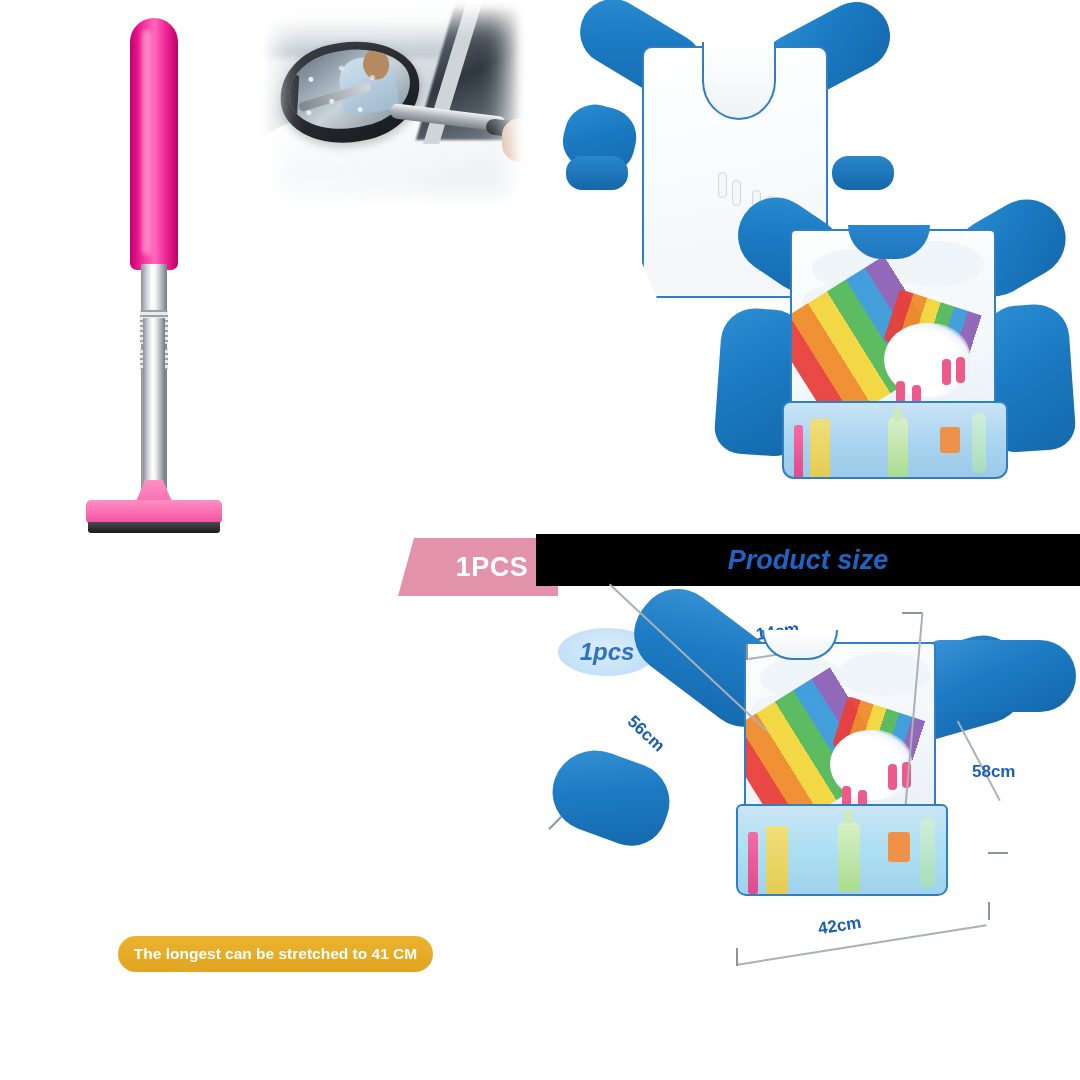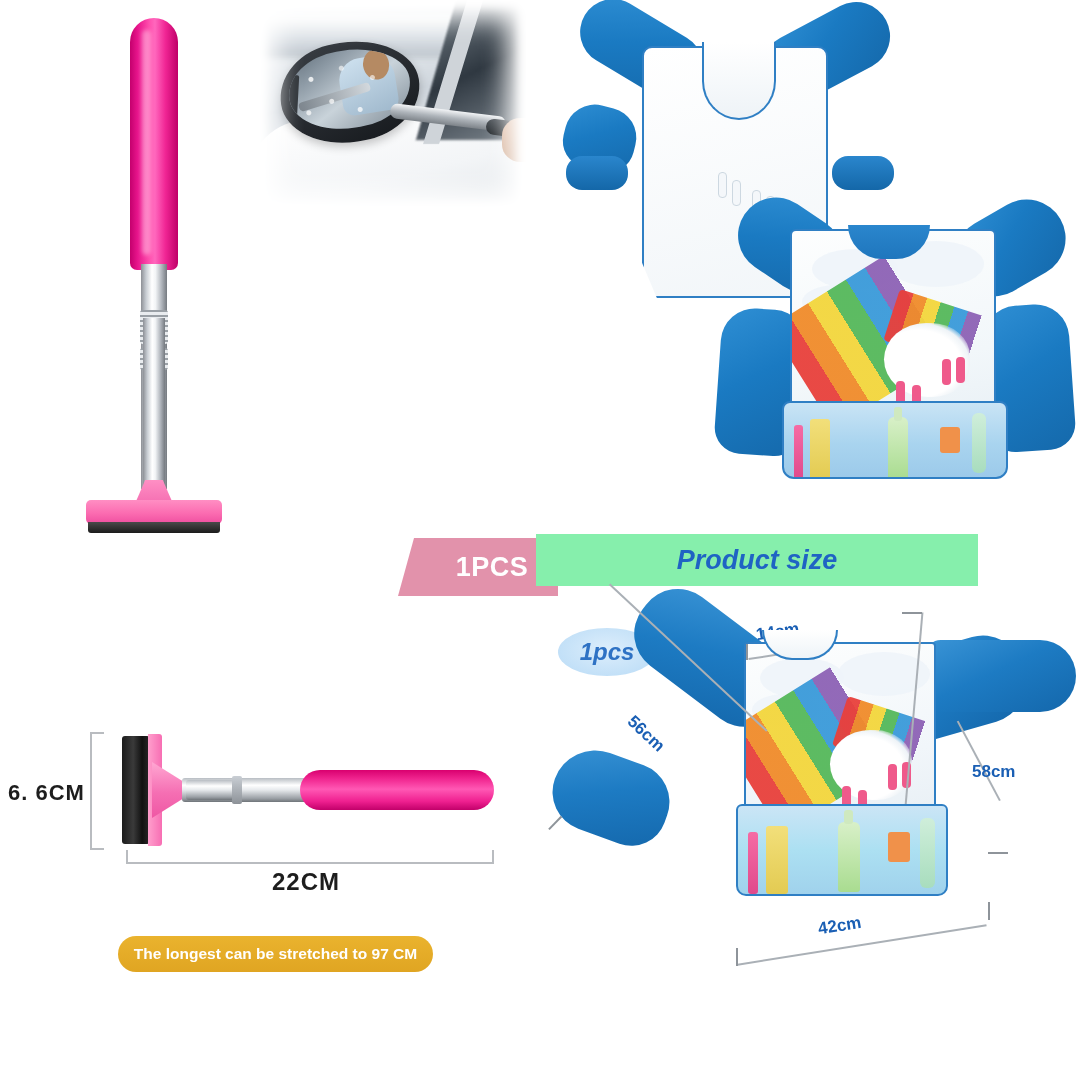--- a/index.html
+++ b/index.html
@@ -242,22 +242,22 @@
     background: #e292ab;
     clip-path: polygon(10% 0%, 100% 0%, 100% 100%, 0% 100%);
     display:flex; align-items:center; justify-content:center;
   }
   #banner-pcs .lbl {
     color:#ffffff; font-weight:800; font-size:27px; letter-spacing:.5px;
     font-family:"Liberation Sans", sans-serif;
     transform: translateX(14px);
   }
   #banner-size {
-    position:absolute; left: 536px; top: -4px; width: 442px; height: 52px;
-    background:#86efac;
+    position:absolute; left: 536px; top: -4px; width: 544px; height: 52px;
+    background:#000000;
     display:flex; align-items:center; justify-content:center;
   }
   #banner-size .lbl {
     color:#1f63c4; font-weight:800; font-style: italic; font-size:27px;
     font-family:"Liberation Sans", sans-serif;
   }
 
   
   #dim-squeegee { left: 0px; top: 700px; width: 540px; height: 300px; }
 
@@ -461,38 +461,23 @@
 
   <div class="abs" id="banner-row">
     <div id="banner-pcs">
       <span class="lbl">1PCS</span>
     </div>
     <div id="banner-size">
       <span class="lbl">Product size</span>
     </div>
   </div>
 
-  <div class="abs" id="dim-squeegee">
-    <div class="dm-head"></div>
-    <div class="dm-head-pink"></div>
-    <div class="dm-yoke"></div>
-    <div class="dm-pole"></div>
-    <div class="dm-pole p2"></div>
-    <div class="dm-joint"></div>
-    <div class="dm-grip"></div>
-
-    <div class="br-v" style="left:90px; top:32px; width:14px; height:118px;"></div>
-    <div class="dm-label" style="left:8px; top:80px; font-size:22px;">6. 6CM</div>
-
-    <div class="br-h" style="left:126px; top:150px; width:368px; height:14px;"></div>
-    <div class="dm-label" style="left:272px; top:168px; font-size:24px;">22CM</div>
-  </div>
 
   <div class="abs" id="badge-stretch">
-    <span class="lbl">The longest can be stretched to 97 CM</span>
+    <span class="lbl">The longest can be stretched to 41 CM</span>
   </div>
 
   <div class="abs" id="dim-apron">
 
     <div id="badge-1pcs">
       <span class="lbl">1pcs</span>
     </div>
 
     <div id="big-apron">
 

